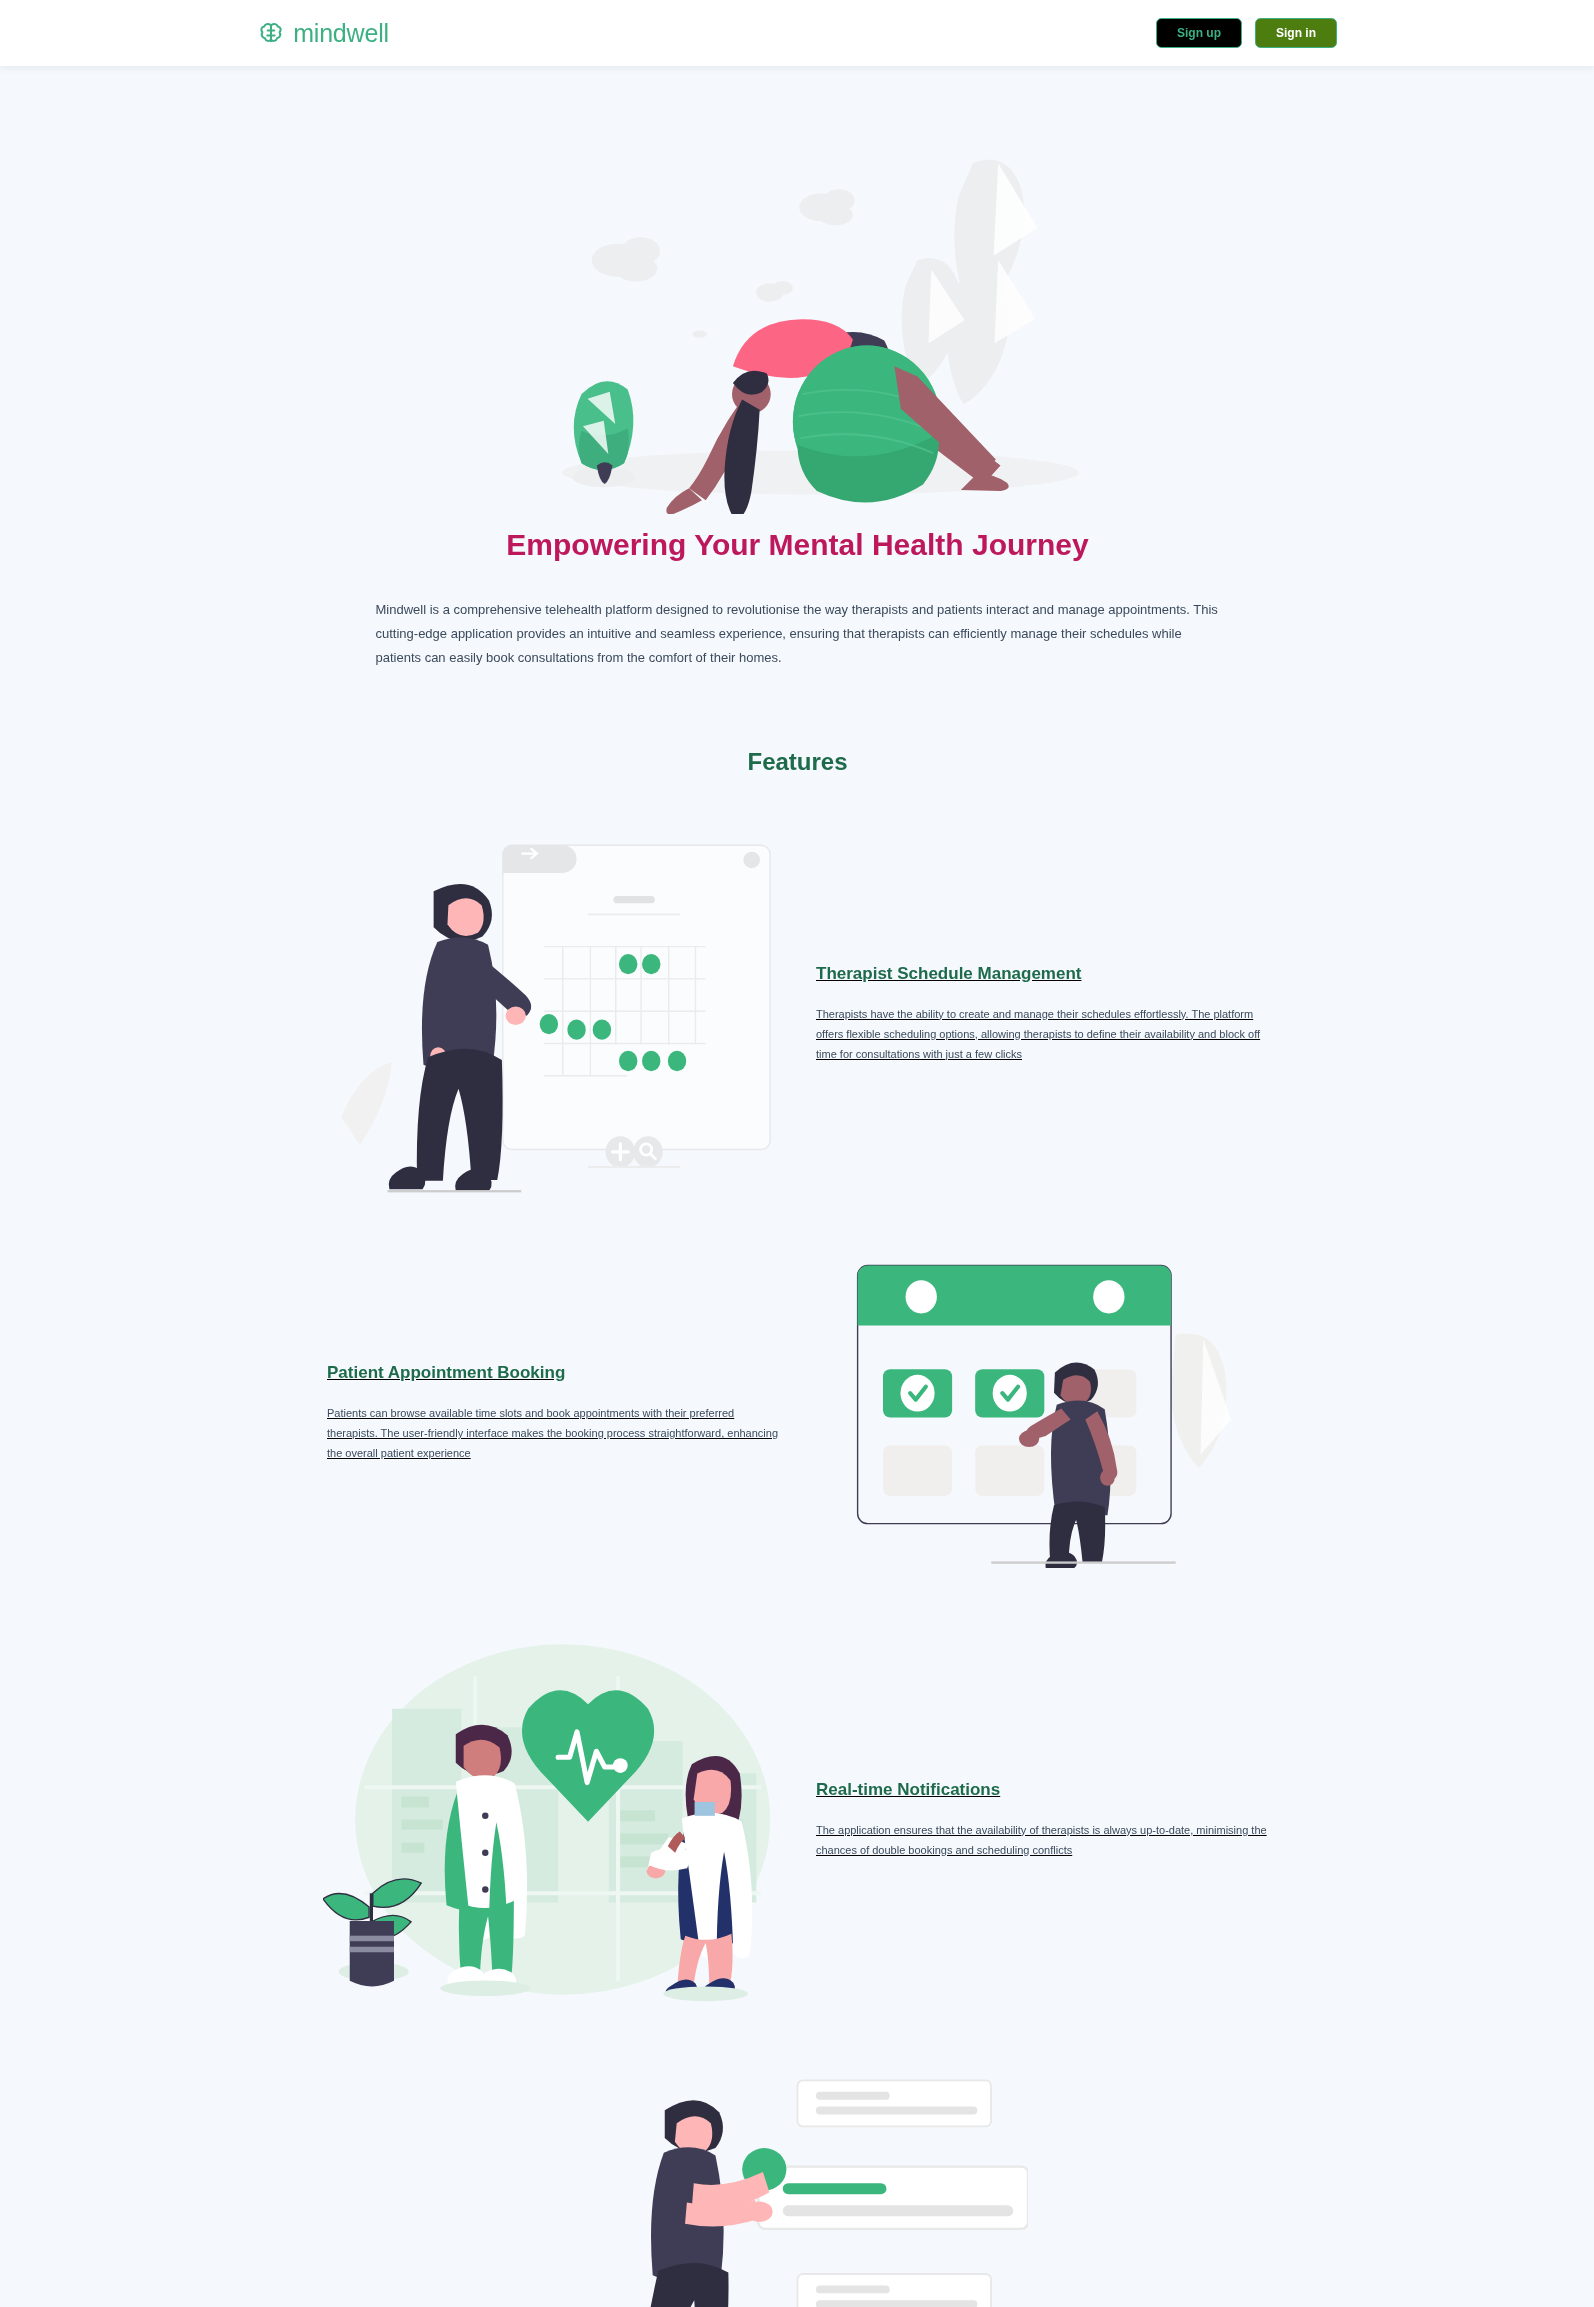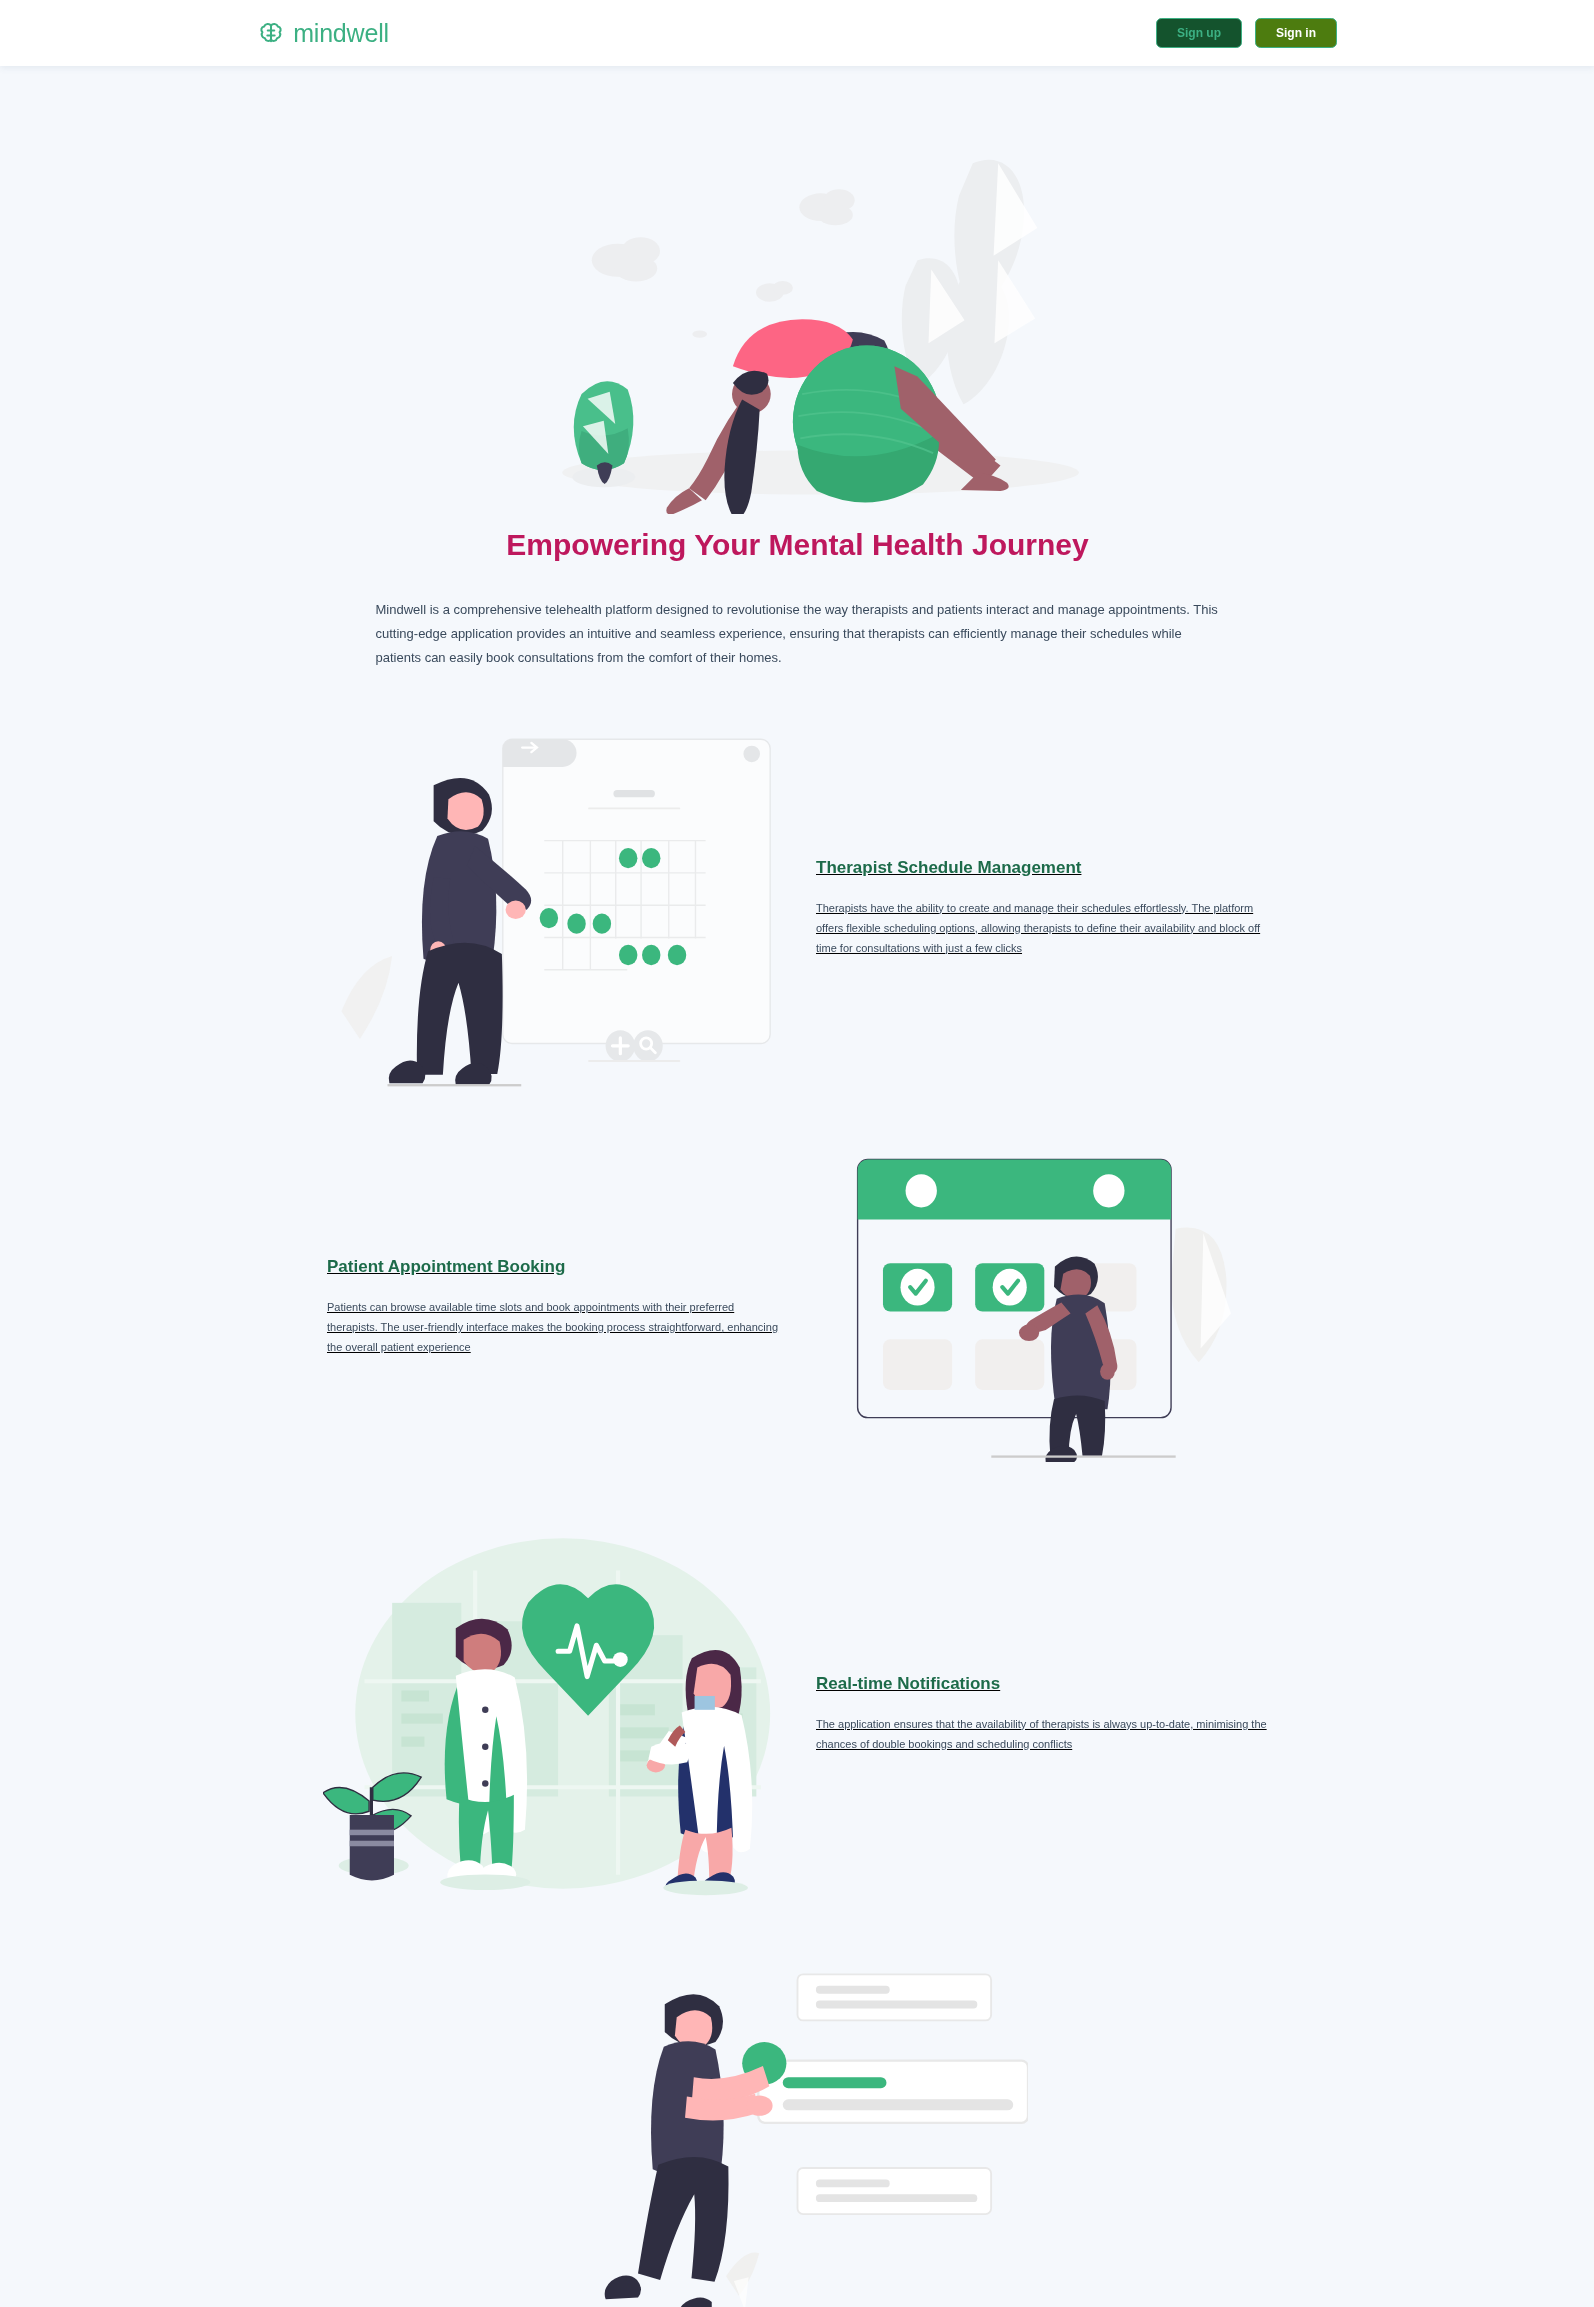--- a/index.html
+++ b/index.html
@@ -36,21 +36,21 @@
   .btn {
     font-size: 12px;
     border-radius: 5.5px;
     padding: 8.3px 20px;
     cursor: pointer;
     font-weight: 600;
     line-height: 1;
     white-space: nowrap;
   }
   .btn-outline {
-    background: #14532d;
+    background: #000000;
     color: #3cb083;
     border: 1.4px solid #3cb083;
   }
   .btn-solid {
     background: #4d7c0f;
     color: #ffffff;
     border: 1.4px solid #3cb083;
   }
 
   
@@ -212,20 +212,21 @@
             <path d="M646 716 q150 -28 288 32"></path>
           </g>
 
           <path d="M850 560 l50 22 l170 180 l-36 40 l-170 -150 Z" fill="#a0616a"></path>
         </svg>
       </div>
       <div class="hero-title">Empowering Your Mental Health Journey</div>
       <div class="hero-text">Mindwell is a comprehensive telehealth platform designed to revolutionise the way therapists and patients interact and manage appointments. This cutting-edge application provides an intuitive and seamless experience, ensuring that therapists can efficiently manage their schedules while patients can easily book consultations from the comfort of their homes.</div>
     </div>
 
+    <div class="features-heading">Features</div>
 
     <div class="feature-row r1">
       <div class="feature-art">
         <svg width="461" height="365" viewBox="0 0 1000 790">
           <path d="M40 620 q40 -100 110 -120 q-10 90 -70 180 Z" fill="#f1f1f1"></path>
           <rect x="390" y="30" width="580" height="660" rx="20" fill="#fbfcfd" stroke="#e6e8ea" stroke-width="3"></rect>
           <path d="M390 50 a20 20 0 0 1 20 -20 h110 a30 30 0 0 1 0 60 h-130 Z" fill="#e4e6e8"></path>
           <g stroke="#ffffff" stroke-width="5" fill="none" stroke-linecap="round">
             <path d="M432 48 h28"></path>
               <path d="M452 38 l12 10 l-12 10"></path>

